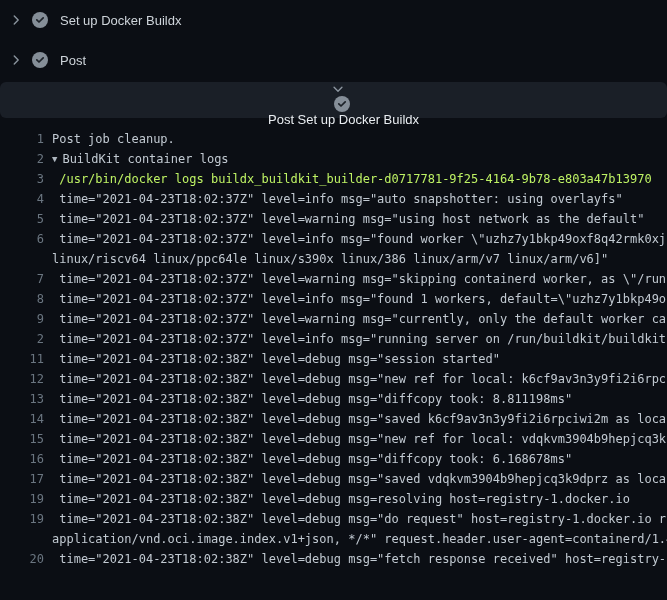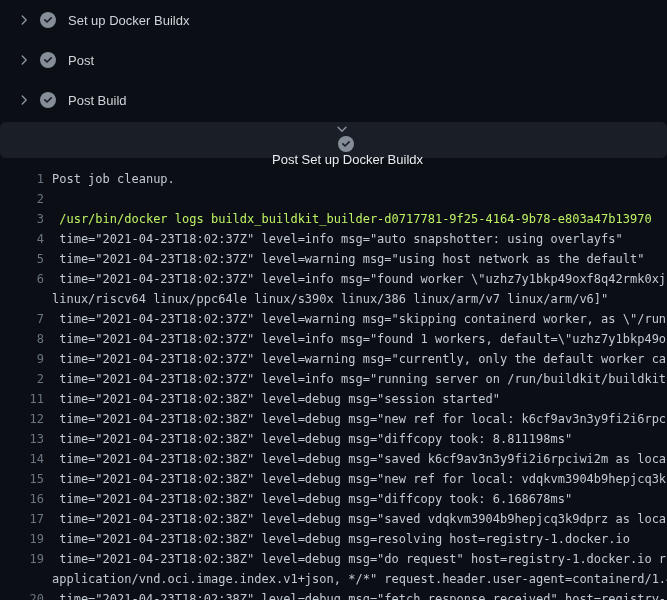--- a/index.html
+++ b/index.html
@@ -7,21 +7,21 @@
     width: 667px; height: 600px;
     background: #0b0e14;
     overflow: hidden;
     font-family: "Liberation Sans", sans-serif;
   }
   .steps { width: 100%; }
   .step {
     display: flex;
     align-items: center;
     height: 40px;
-    padding-left: 16px;
+    padding-left: 8px;
     cursor: pointer;
   }
   .step .chev {
     width: 16px; height: 16px;
     display: flex; align-items: center; justify-content: center;
     color: #8b949e;
   }
   .step .chev svg { transition: transform .1s; }
   .step.expanded .chev svg { transform: rotate(90deg); }
   .step .check {
@@ -102,58 +102,45 @@
     </span>
     <span class="check">
       <svg width="16" height="16" viewBox="0 0 16 16">
         <circle cx="8" cy="8" r="8" fill="#858e98"></circle>
         <path d="M11.2 5.8 L7.0 10.0 L4.8 7.8" fill="none" stroke="#1c2128" stroke-width="1.7" stroke-linecap="round" stroke-linejoin="round"></path>
       </svg>
     </span>
     <span class="step-label">Post</span>
   </div>
 
-  <div class="step">
+
+  <div class="step expanded">
     <span class="chev">
       <svg width="14" height="14" viewBox="0 0 16 16">
         <path d="M6 3.5 L10.5 8 L6 12.5" fill="none" stroke="#8b949e" stroke-width="1.6" stroke-linecap="round" stroke-linejoin="round"></path>
       </svg>
     </span>
     <span class="check">
       <svg width="16" height="16" viewBox="0 0 16 16">
         <circle cx="8" cy="8" r="8" fill="#858e98"></circle>
         <path d="M11.2 5.8 L7.0 10.0 L4.8 7.8" fill="none" stroke="#1c2128" stroke-width="1.7" stroke-linecap="round" stroke-linejoin="round"></path>
       </svg>
     </span>
-    <span class="step-label">Post Build</span>
-  </div>
-
-  <div class="step expanded">
-    <span class="chev">
-      <svg width="14" height="14" viewBox="0 0 16 16">
-        <path d="M6 3.5 L10.5 8 L6 12.5" fill="none" stroke="#8b949e" stroke-width="1.6" stroke-linecap="round" stroke-linejoin="round"></path>
-      </svg>
-    </span>
-    <span class="check">
-      <svg width="16" height="16" viewBox="0 0 16 16">
-        <circle cx="8" cy="8" r="8" fill="#858e98"></circle>
-        <path d="M11.2 5.8 L7.0 10.0 L4.8 7.8" fill="none" stroke="#1c2128" stroke-width="1.7" stroke-linecap="round" stroke-linejoin="round"></path>
-      </svg>
-    </span>
     <span class="step-label">Post Set up Docker Buildx</span>
   </div>
 </div>
 <div class="log">
   <div class="row">
     <span class="num">1</span>
     <span class="txt">Post job cleanup.</span>
   </div>
 
   <div class="row group">
     <span class="num">2</span>
+    <span class="txt"><span class="tri">▼</span>BuildKit container logs</span>
   </div>
 
   <div class="row cmd">
     <span class="num">3</span>
     <span class="txt"> /usr/bin/docker logs buildx_buildkit_builder-d0717781-9f25-4164-9b78-e803a47b13970</span>
   </div>
 
   <div class="row">
     <span class="num">4</span>
     <span class="txt"> time="2021-04-23T18:02:37Z" level=info msg="auto snapshotter: using overlayfs"</span>

